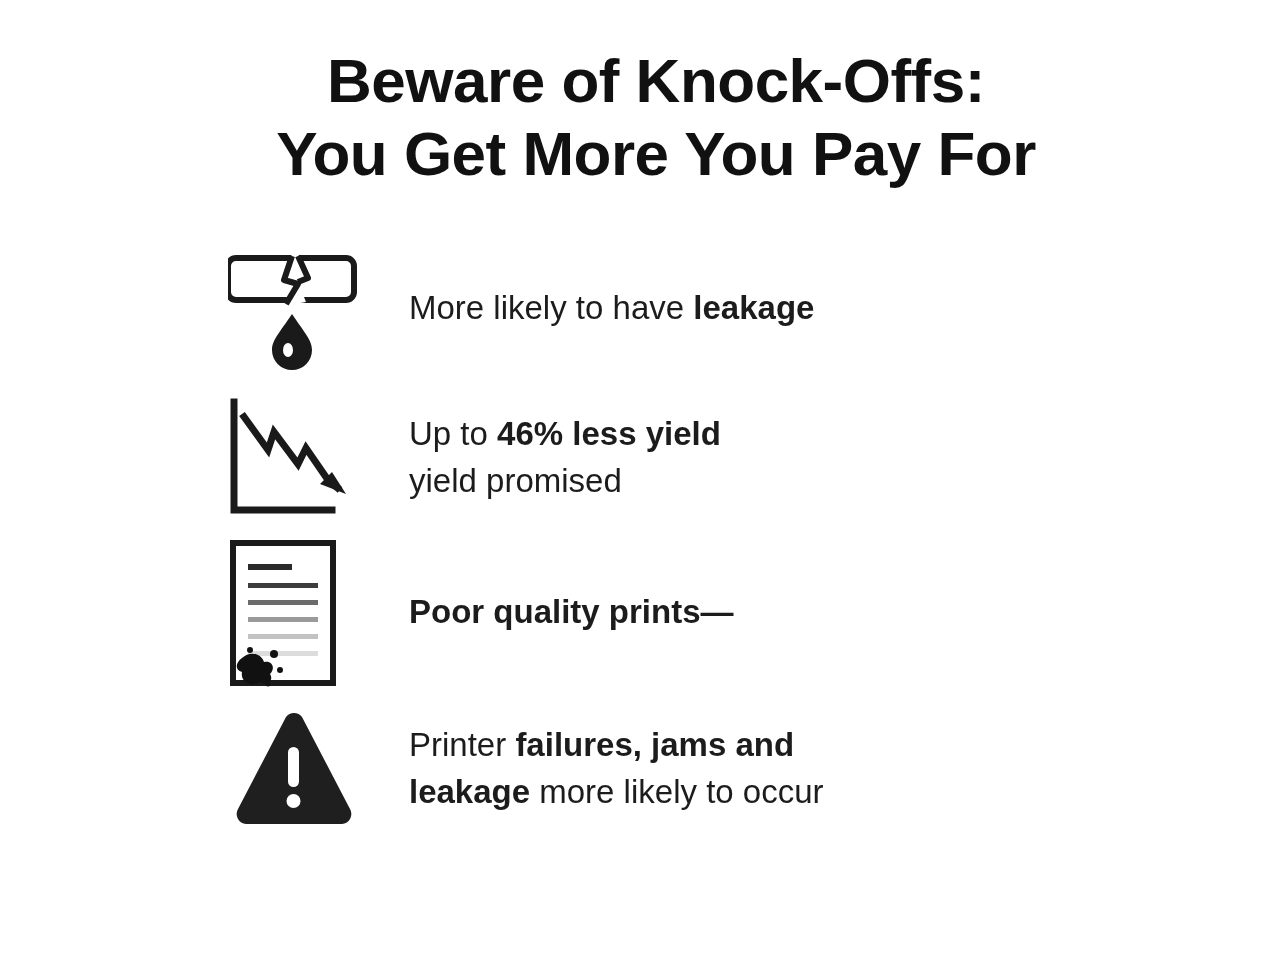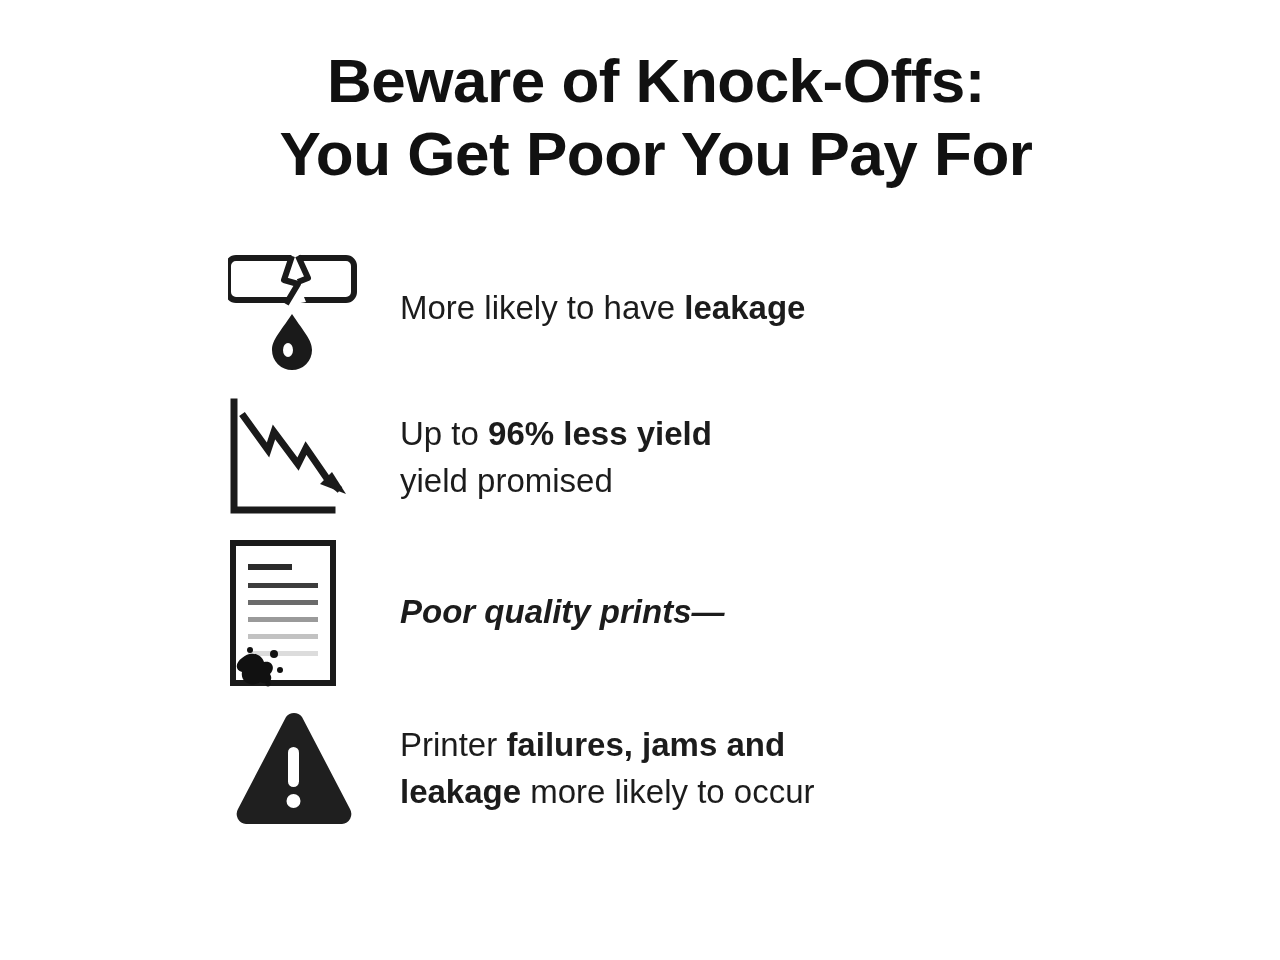--- a/index.html
+++ b/index.html
@@ -40,20 +40,21 @@
   
   .items {
     margin-top: 44px;
     padding-left: 228px;
   }
   .item {
     display: flex;
     align-items: center;
     min-height: 132px;
     margin-bottom: 8px;
+    gap: 9px;
   }
   .item-icon {
     width: 130px;
     flex: 0 0 130px;
     display: flex;
     align-items: center;
     justify-content: flex-start;
   }
   .item-text {
     font-size: 33px;
@@ -64,32 +65,32 @@
   .item-text b {
     font-weight: bold;
   }
   .item-text .ln {
     display: block;
   }
 
   
   .item-leakage { min-height: 150px; margin-bottom: 0; }
   .item-yield   { min-height: 148px; margin-bottom: 0; }
-  .item-quality { min-height: 162px; margin-bottom: 0; font-style: italic; }
+  .item-quality { min-height: 162px; margin-bottom: 0; }
   .item-failure { min-height: 150px; margin-bottom: 0; }
   svg { display: block; }
 </style>
 </head>
 <body>
 
 <div class="page">
 
   <h1 class="title">
     <span class="line">Beware of Knock-Offs:</span>
-    <span class="line">You Get Poor You Pay For</span>
+    <span class="line">You Get More You Pay For</span>
   </h1>
 
   <div class="items">
 
     <div class="item item-leakage">
       <div class="item-icon">
         <svg width="130" height="130" viewBox="0 0 130 130" aria-hidden="true">
 
           <path d="M8 14 H118 a8 8 0 0 1 8 8 V48 a8 8 0 0 1 -8 8 H8 a8 8 0 0 1 -8 -8 V22 a8 8 0 0 1 8 -8 Z" fill="none" stroke="#1a1a1a" stroke-width="6"></path>
 
@@ -115,21 +116,21 @@
           <path d="M6 4 V112 H104" fill="none" stroke="#1a1a1a" stroke-width="7" stroke-linecap="square"></path>
 
           <path d="M14 16 L40 52 L46 34 L70 66 L78 50 L100 82" fill="none" stroke="#1a1a1a" stroke-width="7" stroke-linejoin="miter" stroke-linecap="butt"></path>
 
           <path d="M118 96 L92 86 L104 74 Z" fill="#1a1a1a"></path>
           <path d="M100 82 L112 92" fill="none" stroke="#1a1a1a" stroke-width="7"></path>
         </svg>
       </div>
       <div class="item-text">
         <span class="ln">
-          <span>Up to </span><b>96% less yield</b>
+          <span>Up to </span><b>46% less yield</b>
         </span>
         <span class="ln">yield promised</span>
       </div>
     </div>
 
     <div class="item item-quality">
       <div class="item-icon">
         <svg width="130" height="150" viewBox="0 0 130 150" aria-hidden="true">
 
           <rect x="5" y="5" width="100" height="140" fill="#ffffff" stroke="#1a1a1a" stroke-width="6"></rect>

